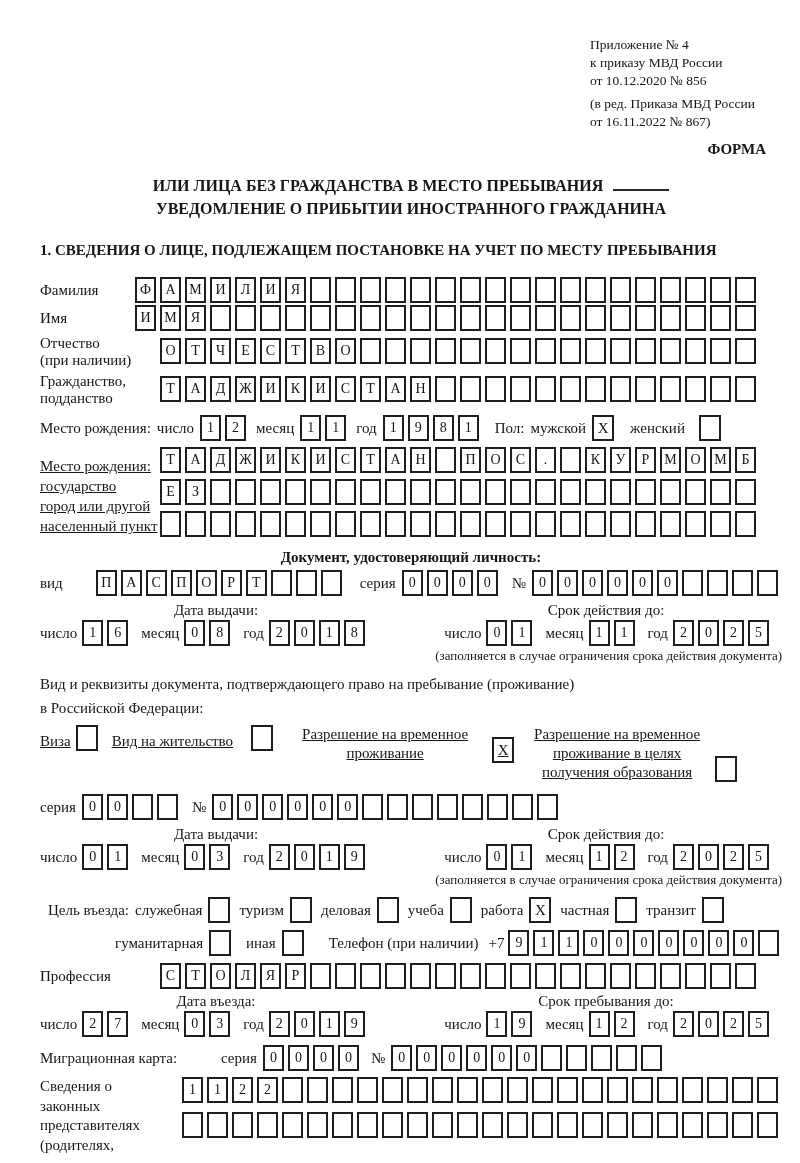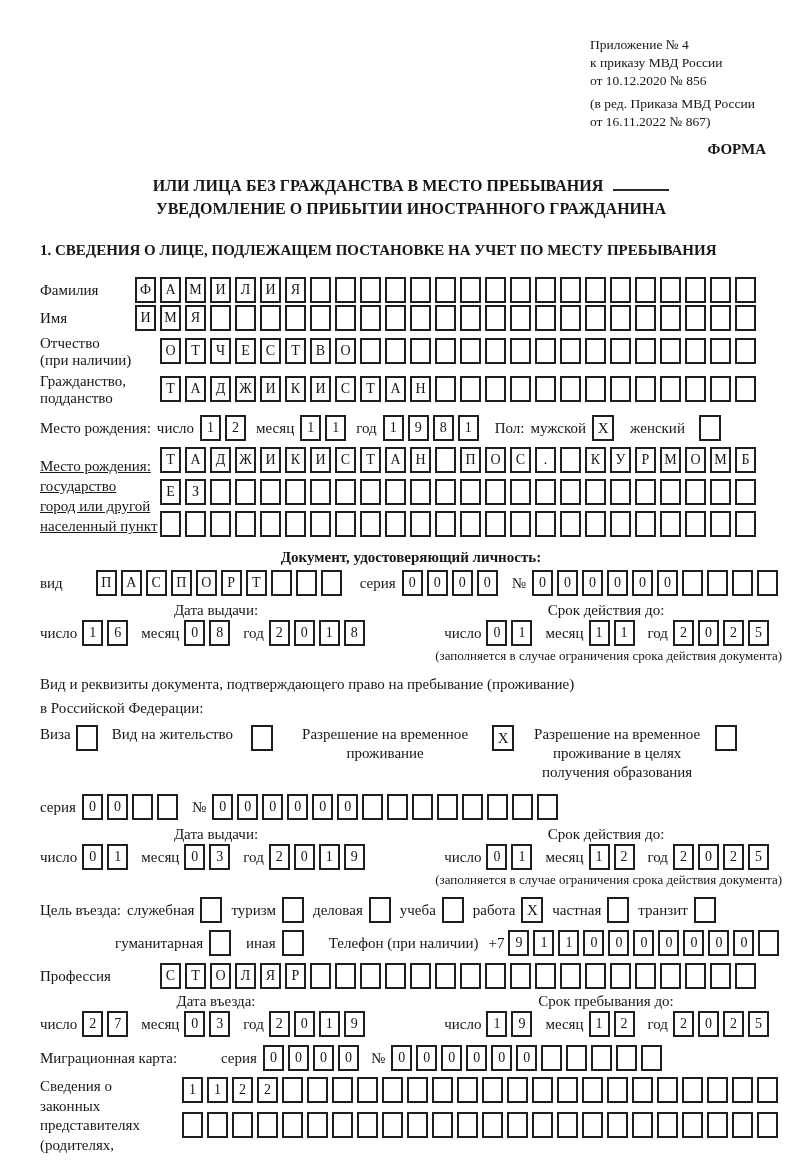--- a/index.html
+++ b/index.html
@@ -38,21 +38,21 @@
   .dheads{display:flex;justify-content:space-between;font-size:15px;margin:4px 0 1px;}
   .dh{width:352px;text-align:center;}
   .drow{display:flex;justify-content:space-between;margin-bottom:2px;}
   .dgroup{display:flex;align-items:center;white-space:nowrap;}
   .dgroup .t{font-size:15px;margin-right:5px;}
   .dgroup .cells{margin-right:9px;}
   .note{font-size:13px;text-align:right;margin:0 0 9px;}
 
   .plain{font-size:15px;line-height:22px;margin-bottom:2px;}
   .resopts{display:flex;align-items:flex-start;margin:6px 0 12px;}
-  .opt{display:flex;align-items:flex-start;}
+  .opt{display:flex;align-items:flex-end;text-decoration:underline;}
   .opt .ot{font-size:15px;line-height:19px;}
   .opt .cbx{margin-left:9px;margin-right:14px;}
   .ot.c{text-align:center;}
   .mw190{max-width:196px;white-space:normal;}
   .mw170{max-width:178px;white-space:normal;}
 
   .prow{display:flex;align-items:center;white-space:nowrap;margin-bottom:7px;font-size:15px;}
   .prow .cbx{margin:0 9px 0 6px;}
   .indent75{padding-left:75px;}
   .phone-lbl{margin:0 10px 0 16px;}
@@ -501,21 +501,21 @@
             <span class="cell">2</span>
             <span class="cell">0</span>
             <span class="cell">2</span>
             <span class="cell">5</span>
           </span>
       </span>
     </div>
     <div class="note">(заполняется в случае ограничения срока действия документа)</div>
 
     <div class="prow">
-      <span style="margin-right:6px;">Цель въезда:</span>
+      <span style="margin-right:6px;margin-left:8px;">Цель въезда:</span>
       <span>служебная</span>
       <span class="cbx"></span>
       <span>туризм</span>
       <span class="cbx"></span>
       <span>деловая</span>
       <span class="cbx"></span>
       <span>учеба</span>
       <span class="cbx"></span>
       <span>работа</span>
       <span class="cbx">X</span>

